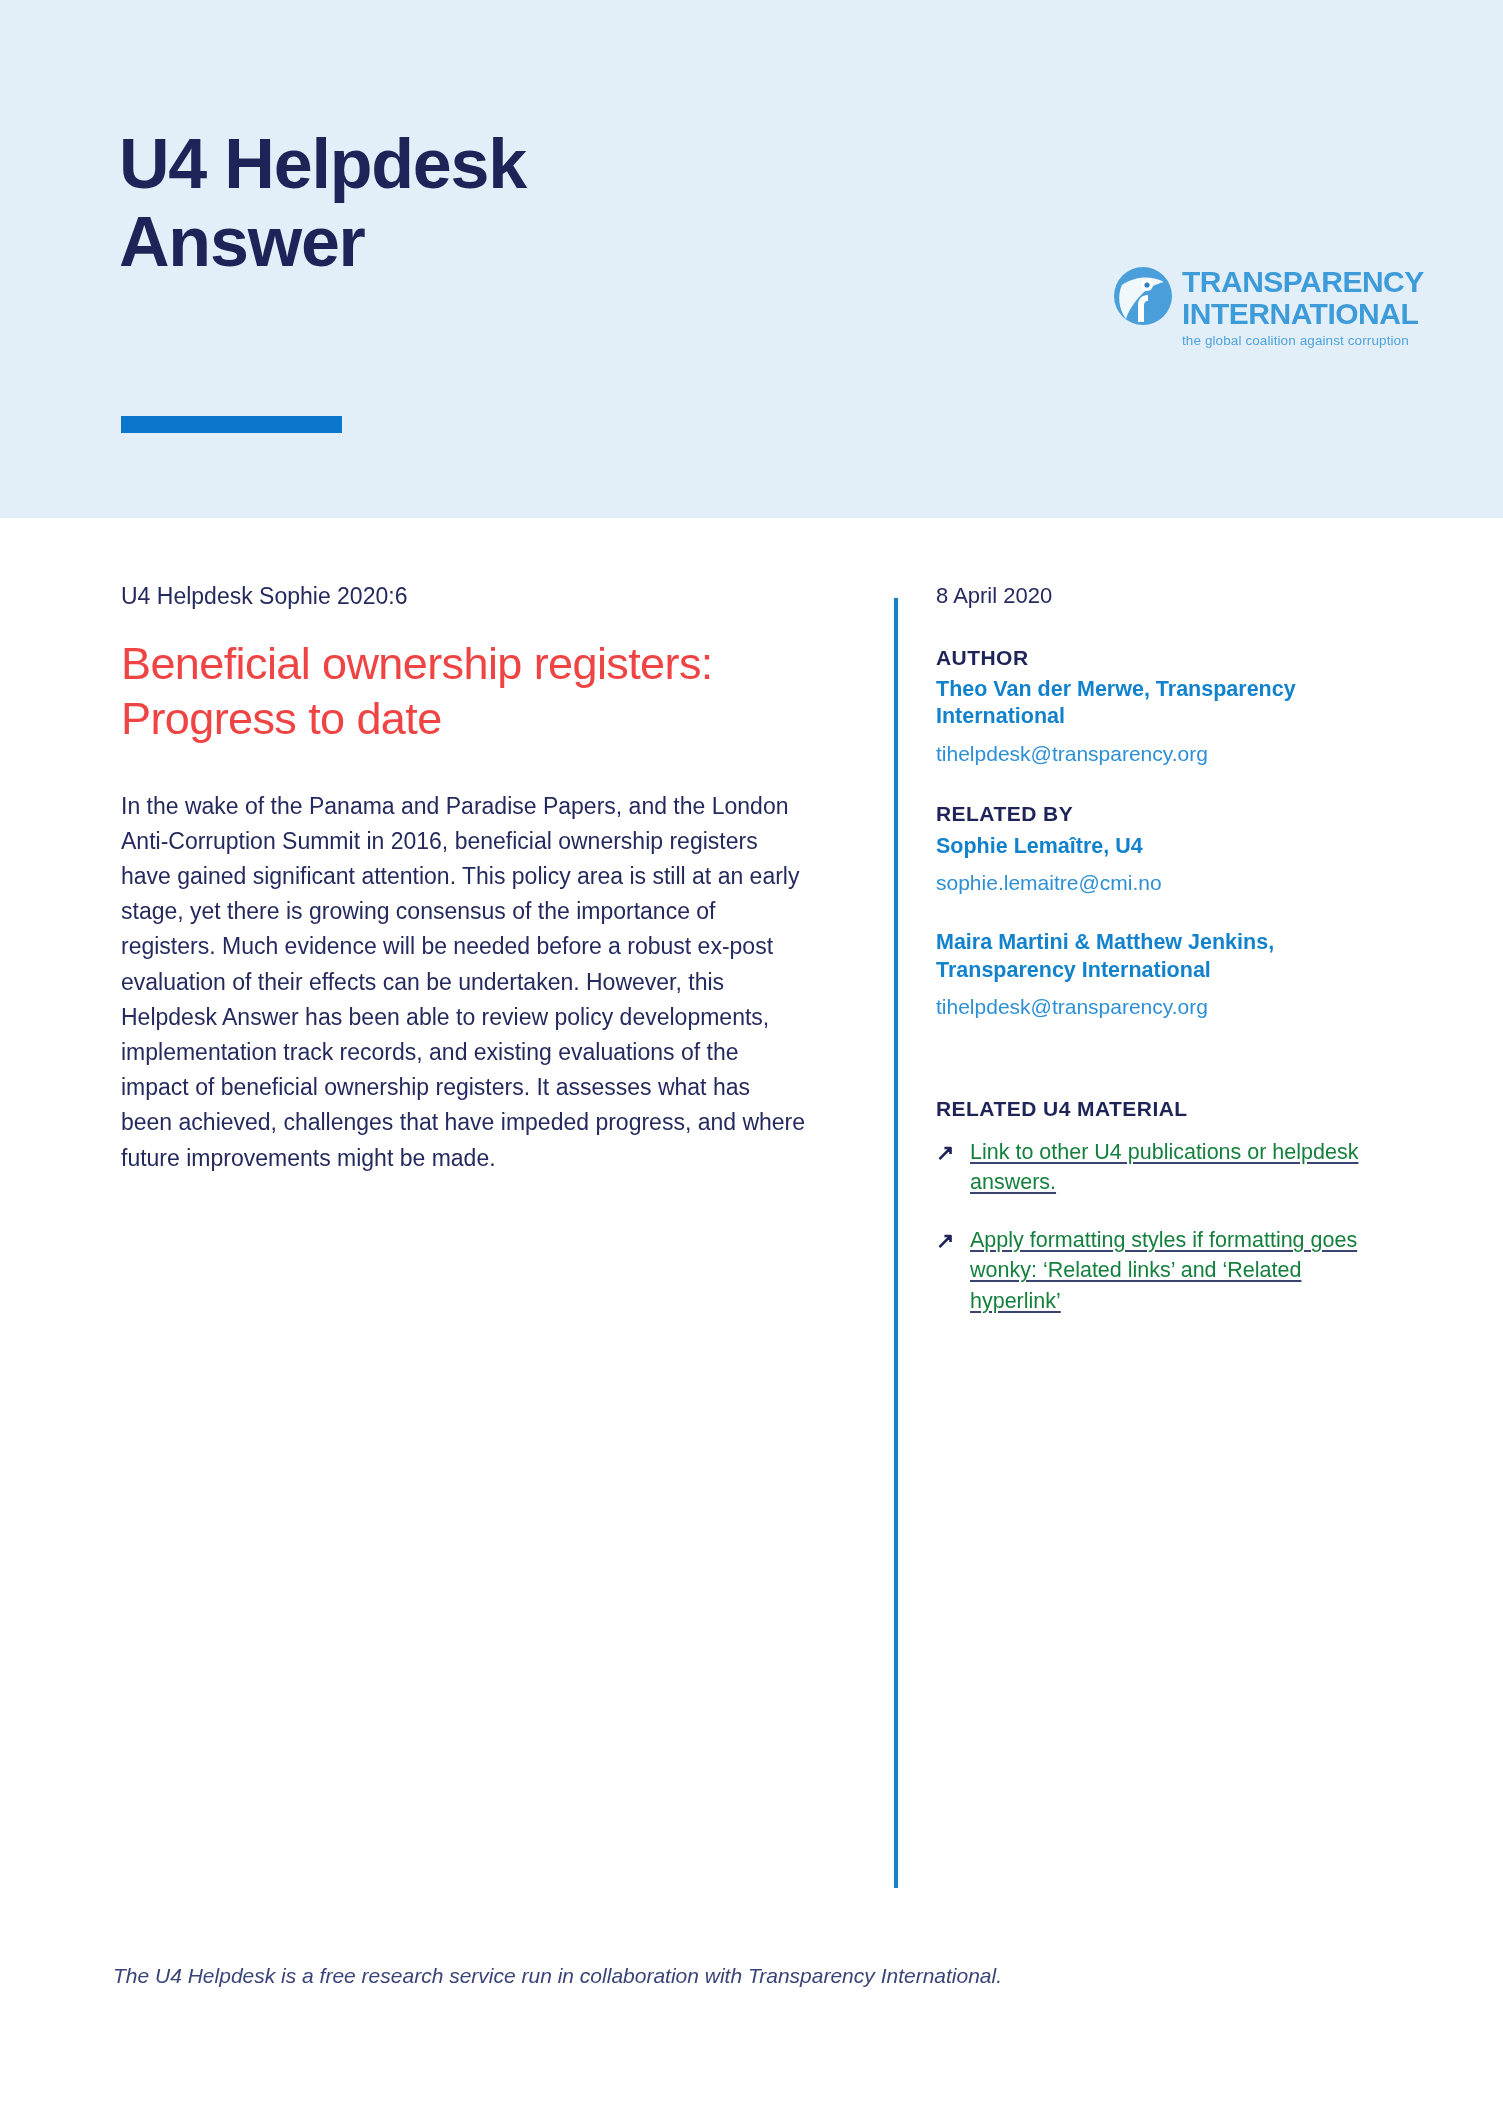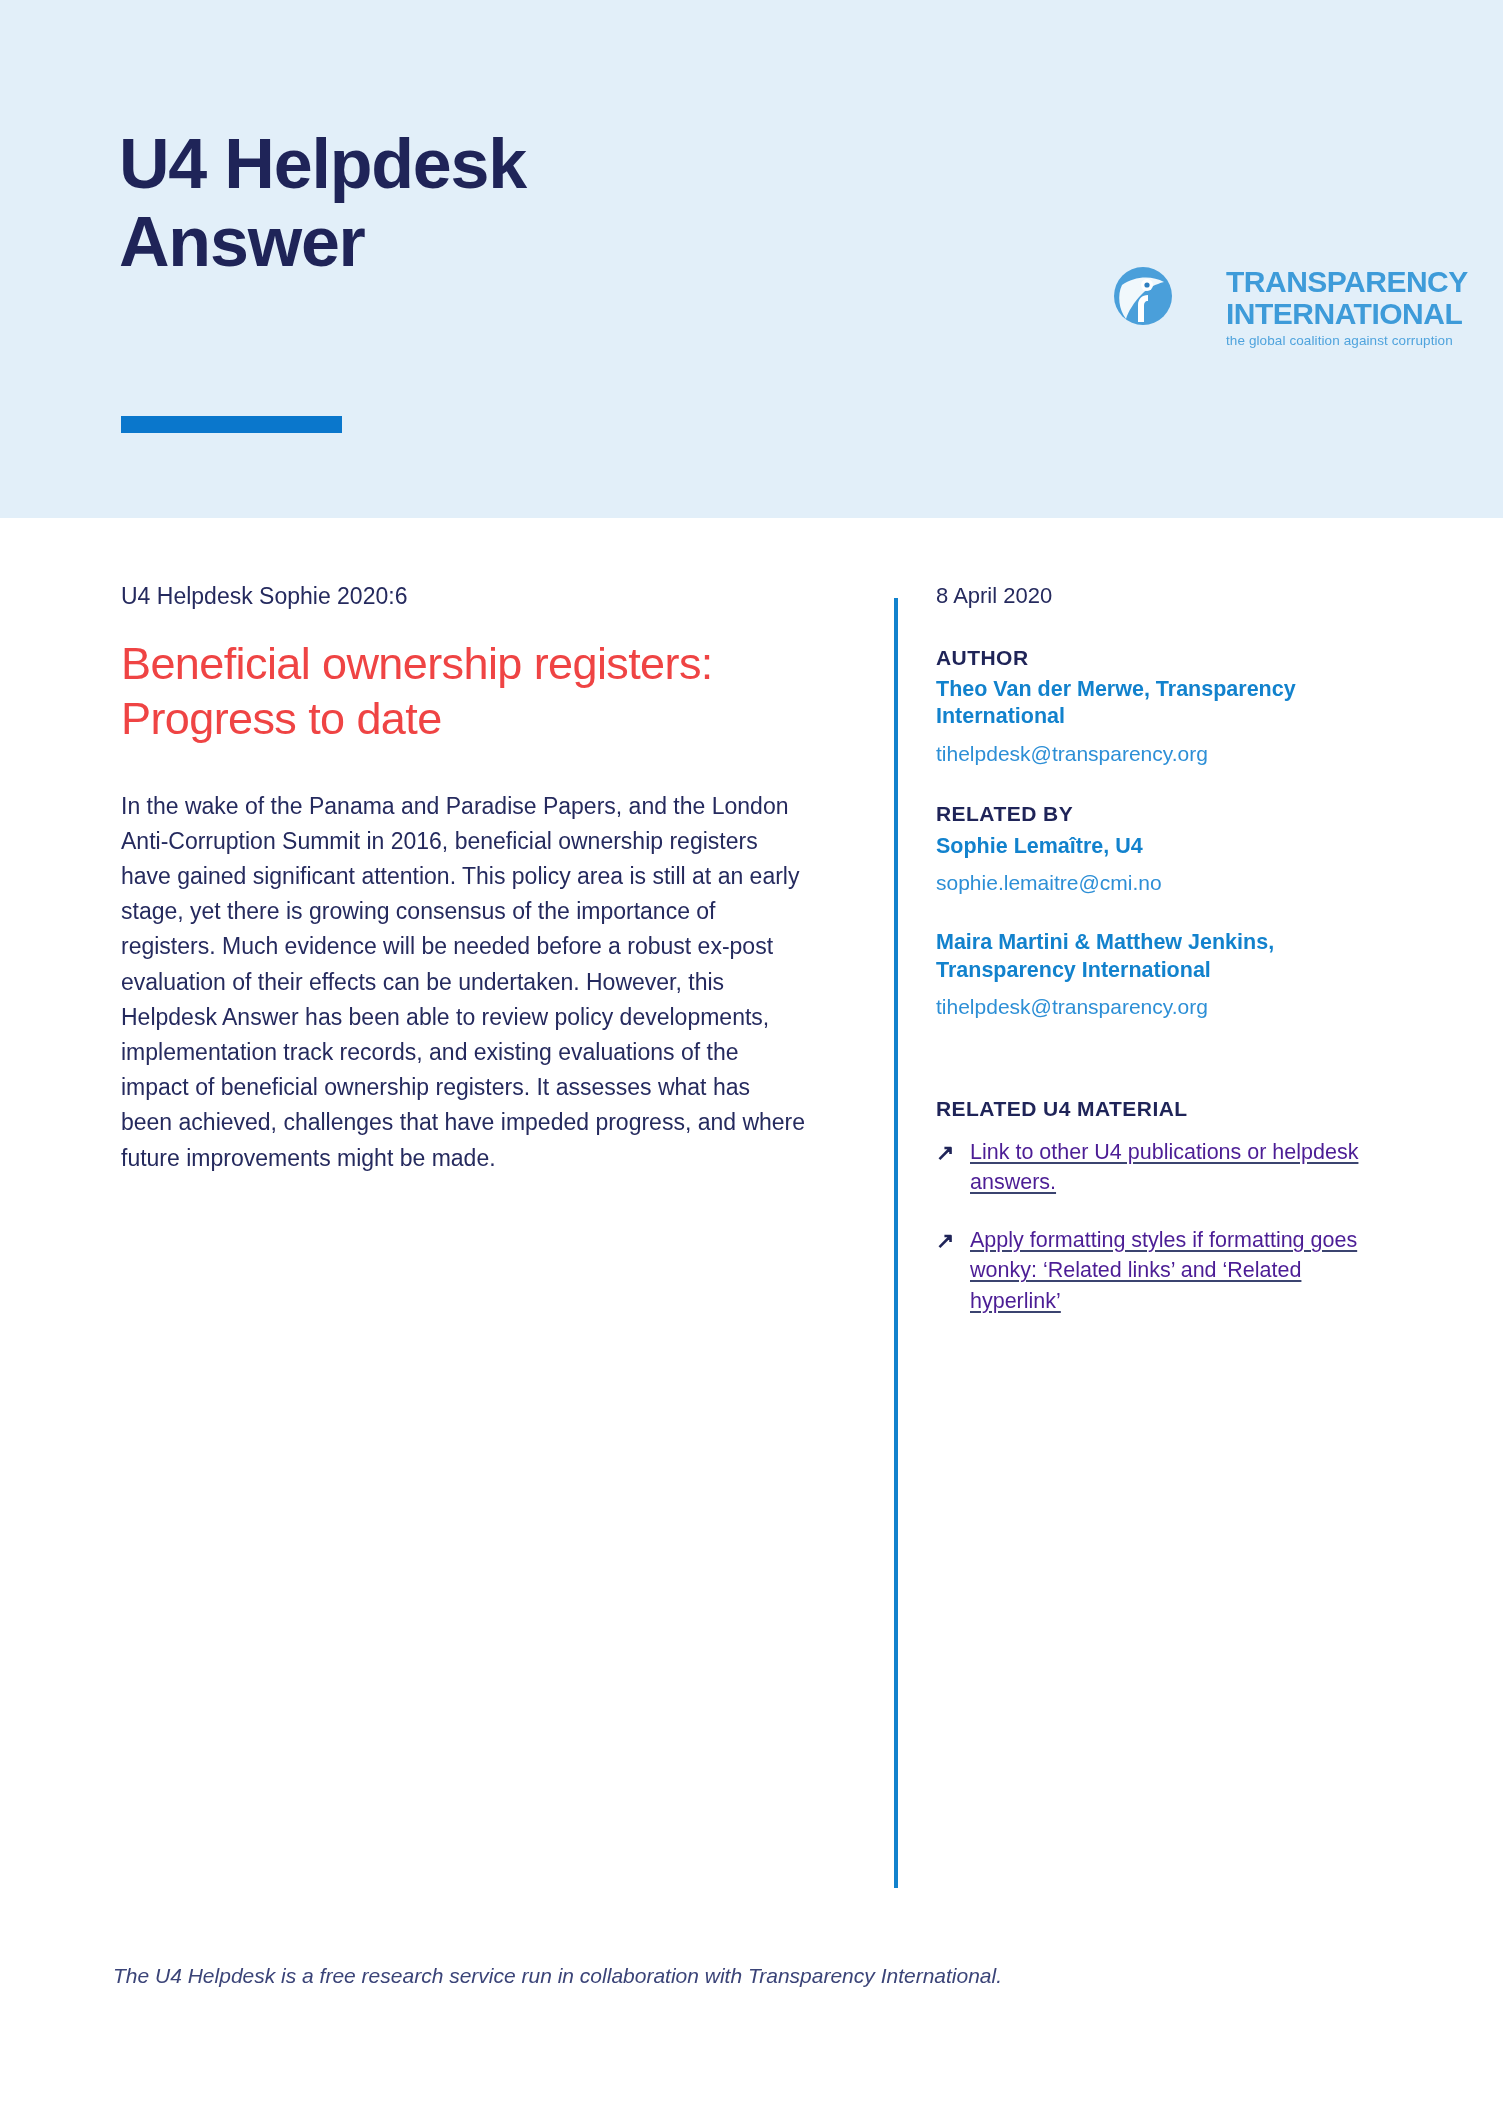--- a/index.html
+++ b/index.html
@@ -100,21 +100,20 @@
   }
   .ti-globe {
     margin-right: 8px;
     flex: 0 0 auto;
   }
   .ti-text {
     display: flex;
     flex-direction: column;
     line-height: 1;
     padding-top: 2px;
-    margin-left: 44px;
   }
   .ti-line1, .ti-line2 {
     font-size: 30px;
     font-weight: bold;
     color: #3e9bd9;
     letter-spacing: -0.5px;
   }
   .ti-line2 {
     margin-top: 2px;
   }
@@ -217,21 +216,21 @@
     flex: 0 0 auto;
     width: 34px;
     font-size: 22px;
     font-weight: bold;
     color: #1f2458;
     line-height: 1.42;
   }
   .related-link {
     font-size: 21.5px;
     line-height: 1.42;
-    color: #4c1d95;
+    color: #15803d;
     text-decoration: underline;
     text-decoration-color: #3b4470;
     text-underline-offset: 3px;
     cursor: pointer;
   }
 
   
   .footer {
     position: absolute;
     left: 113px;

